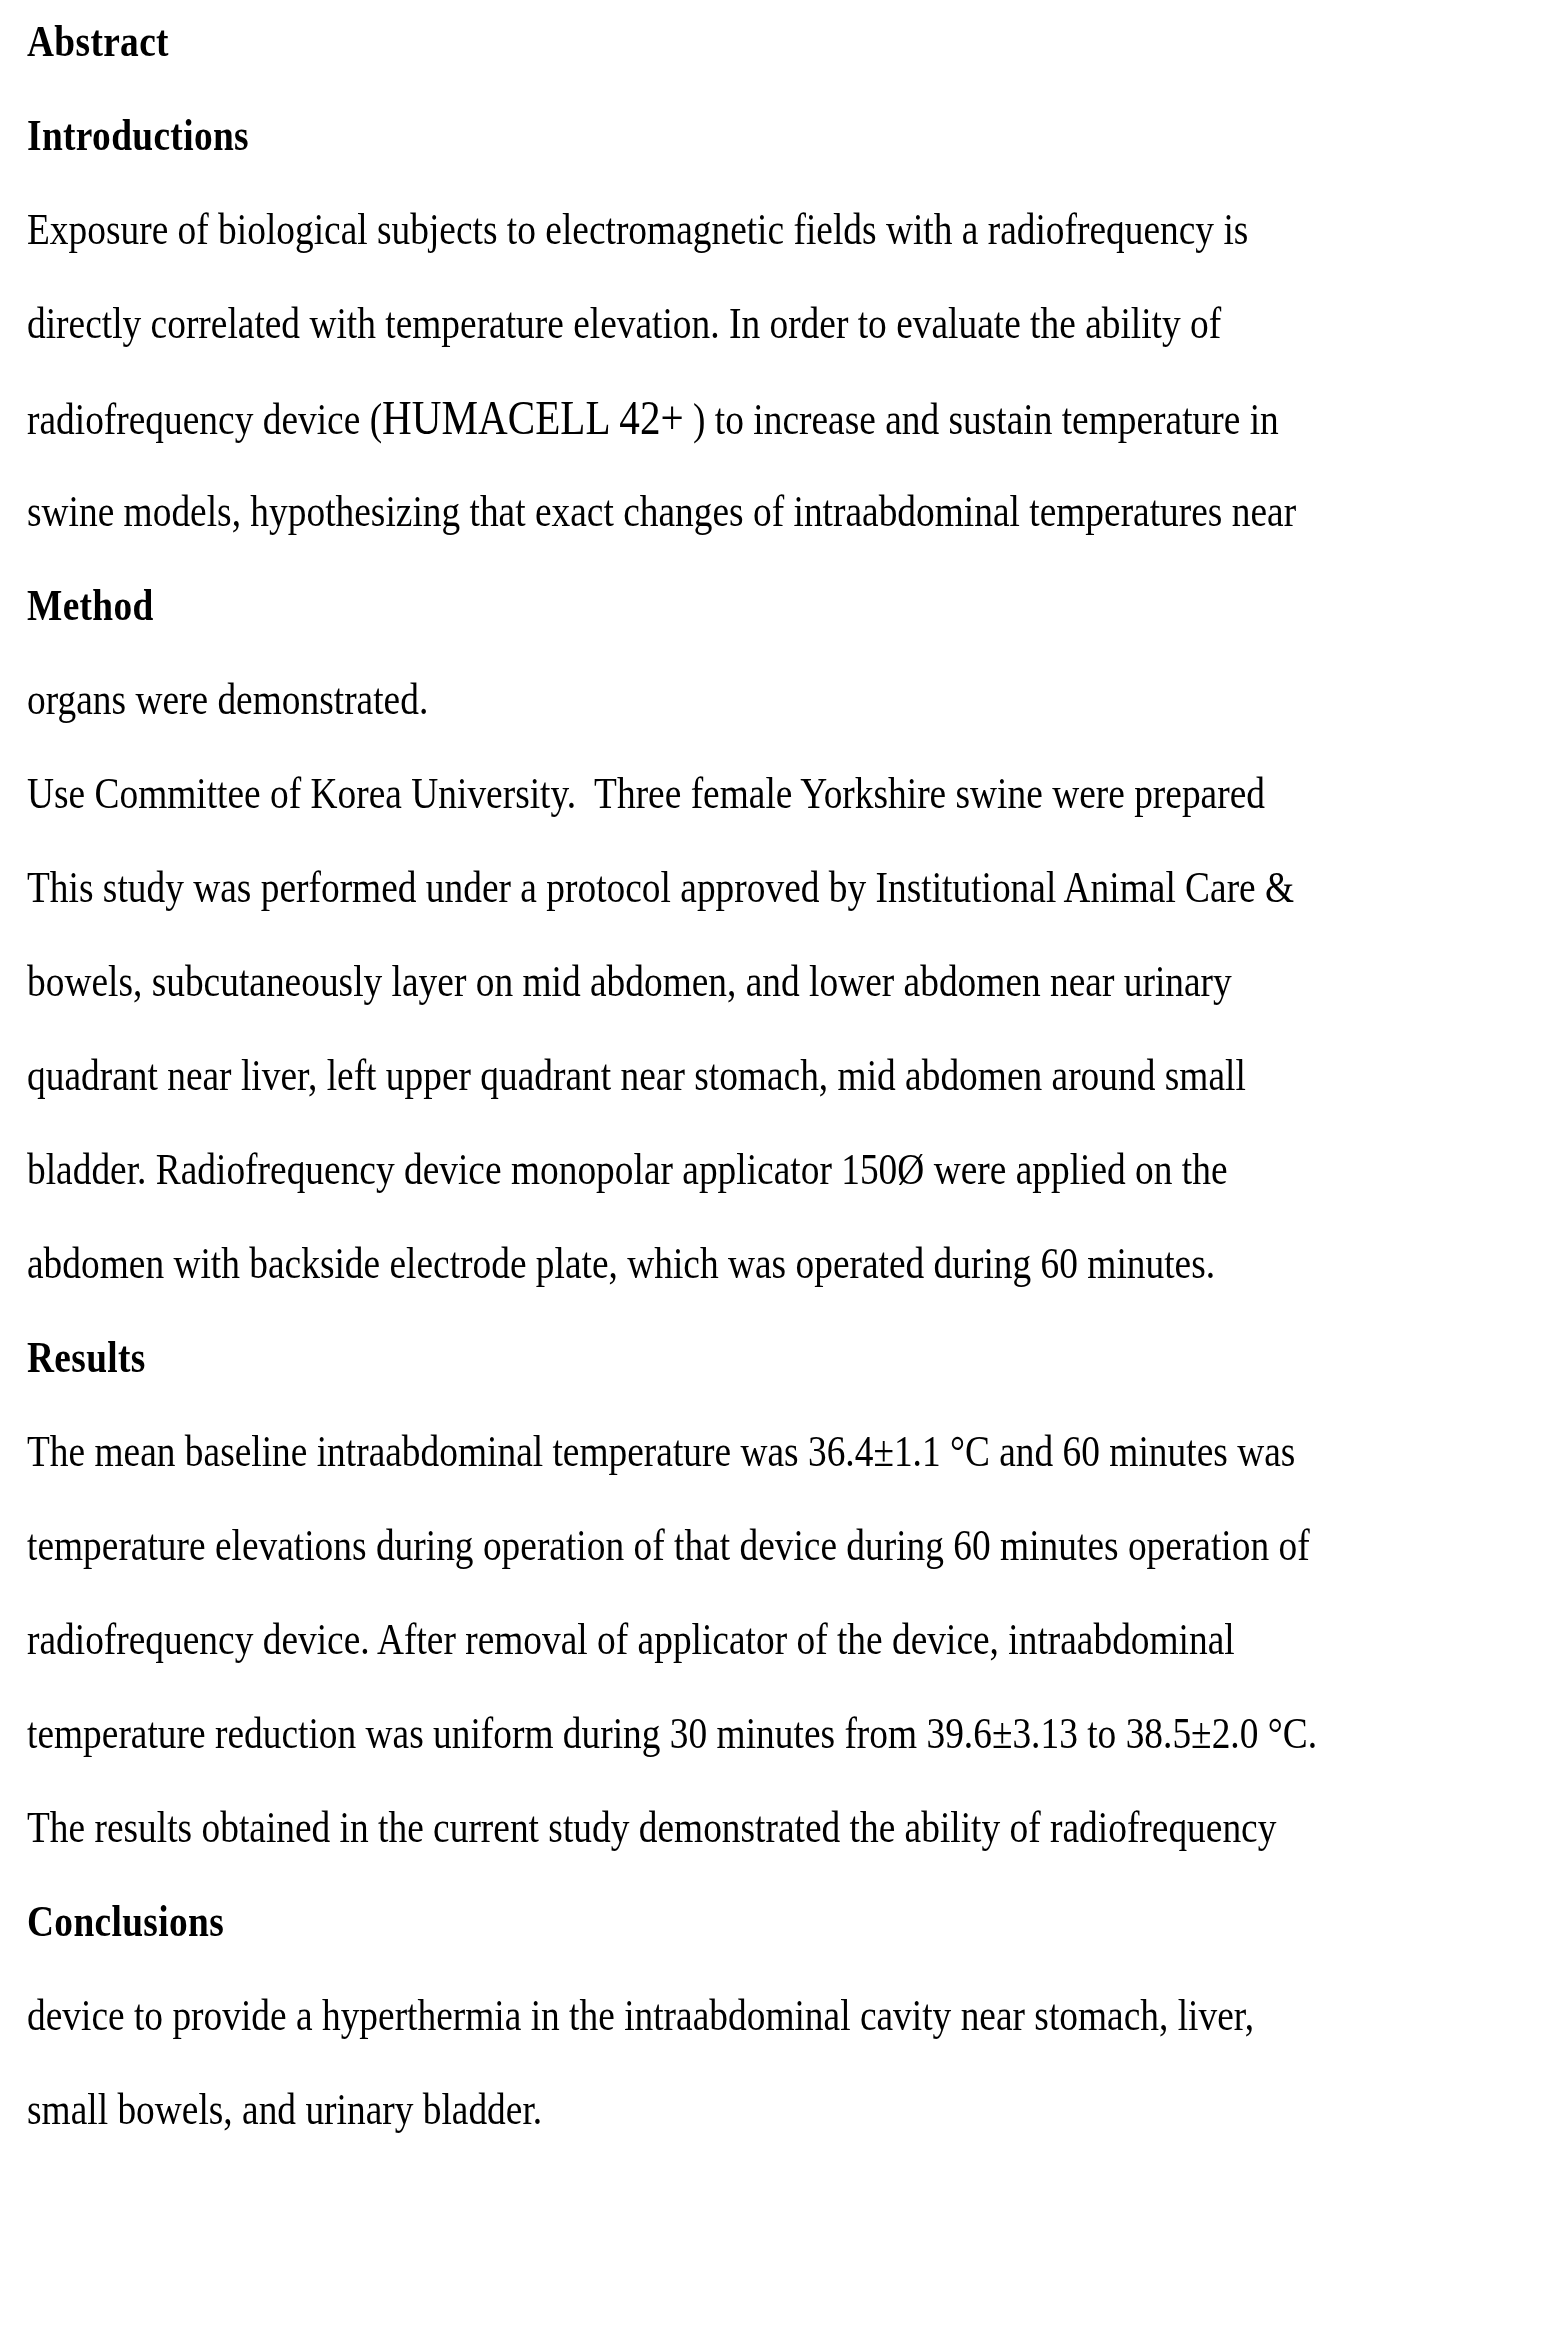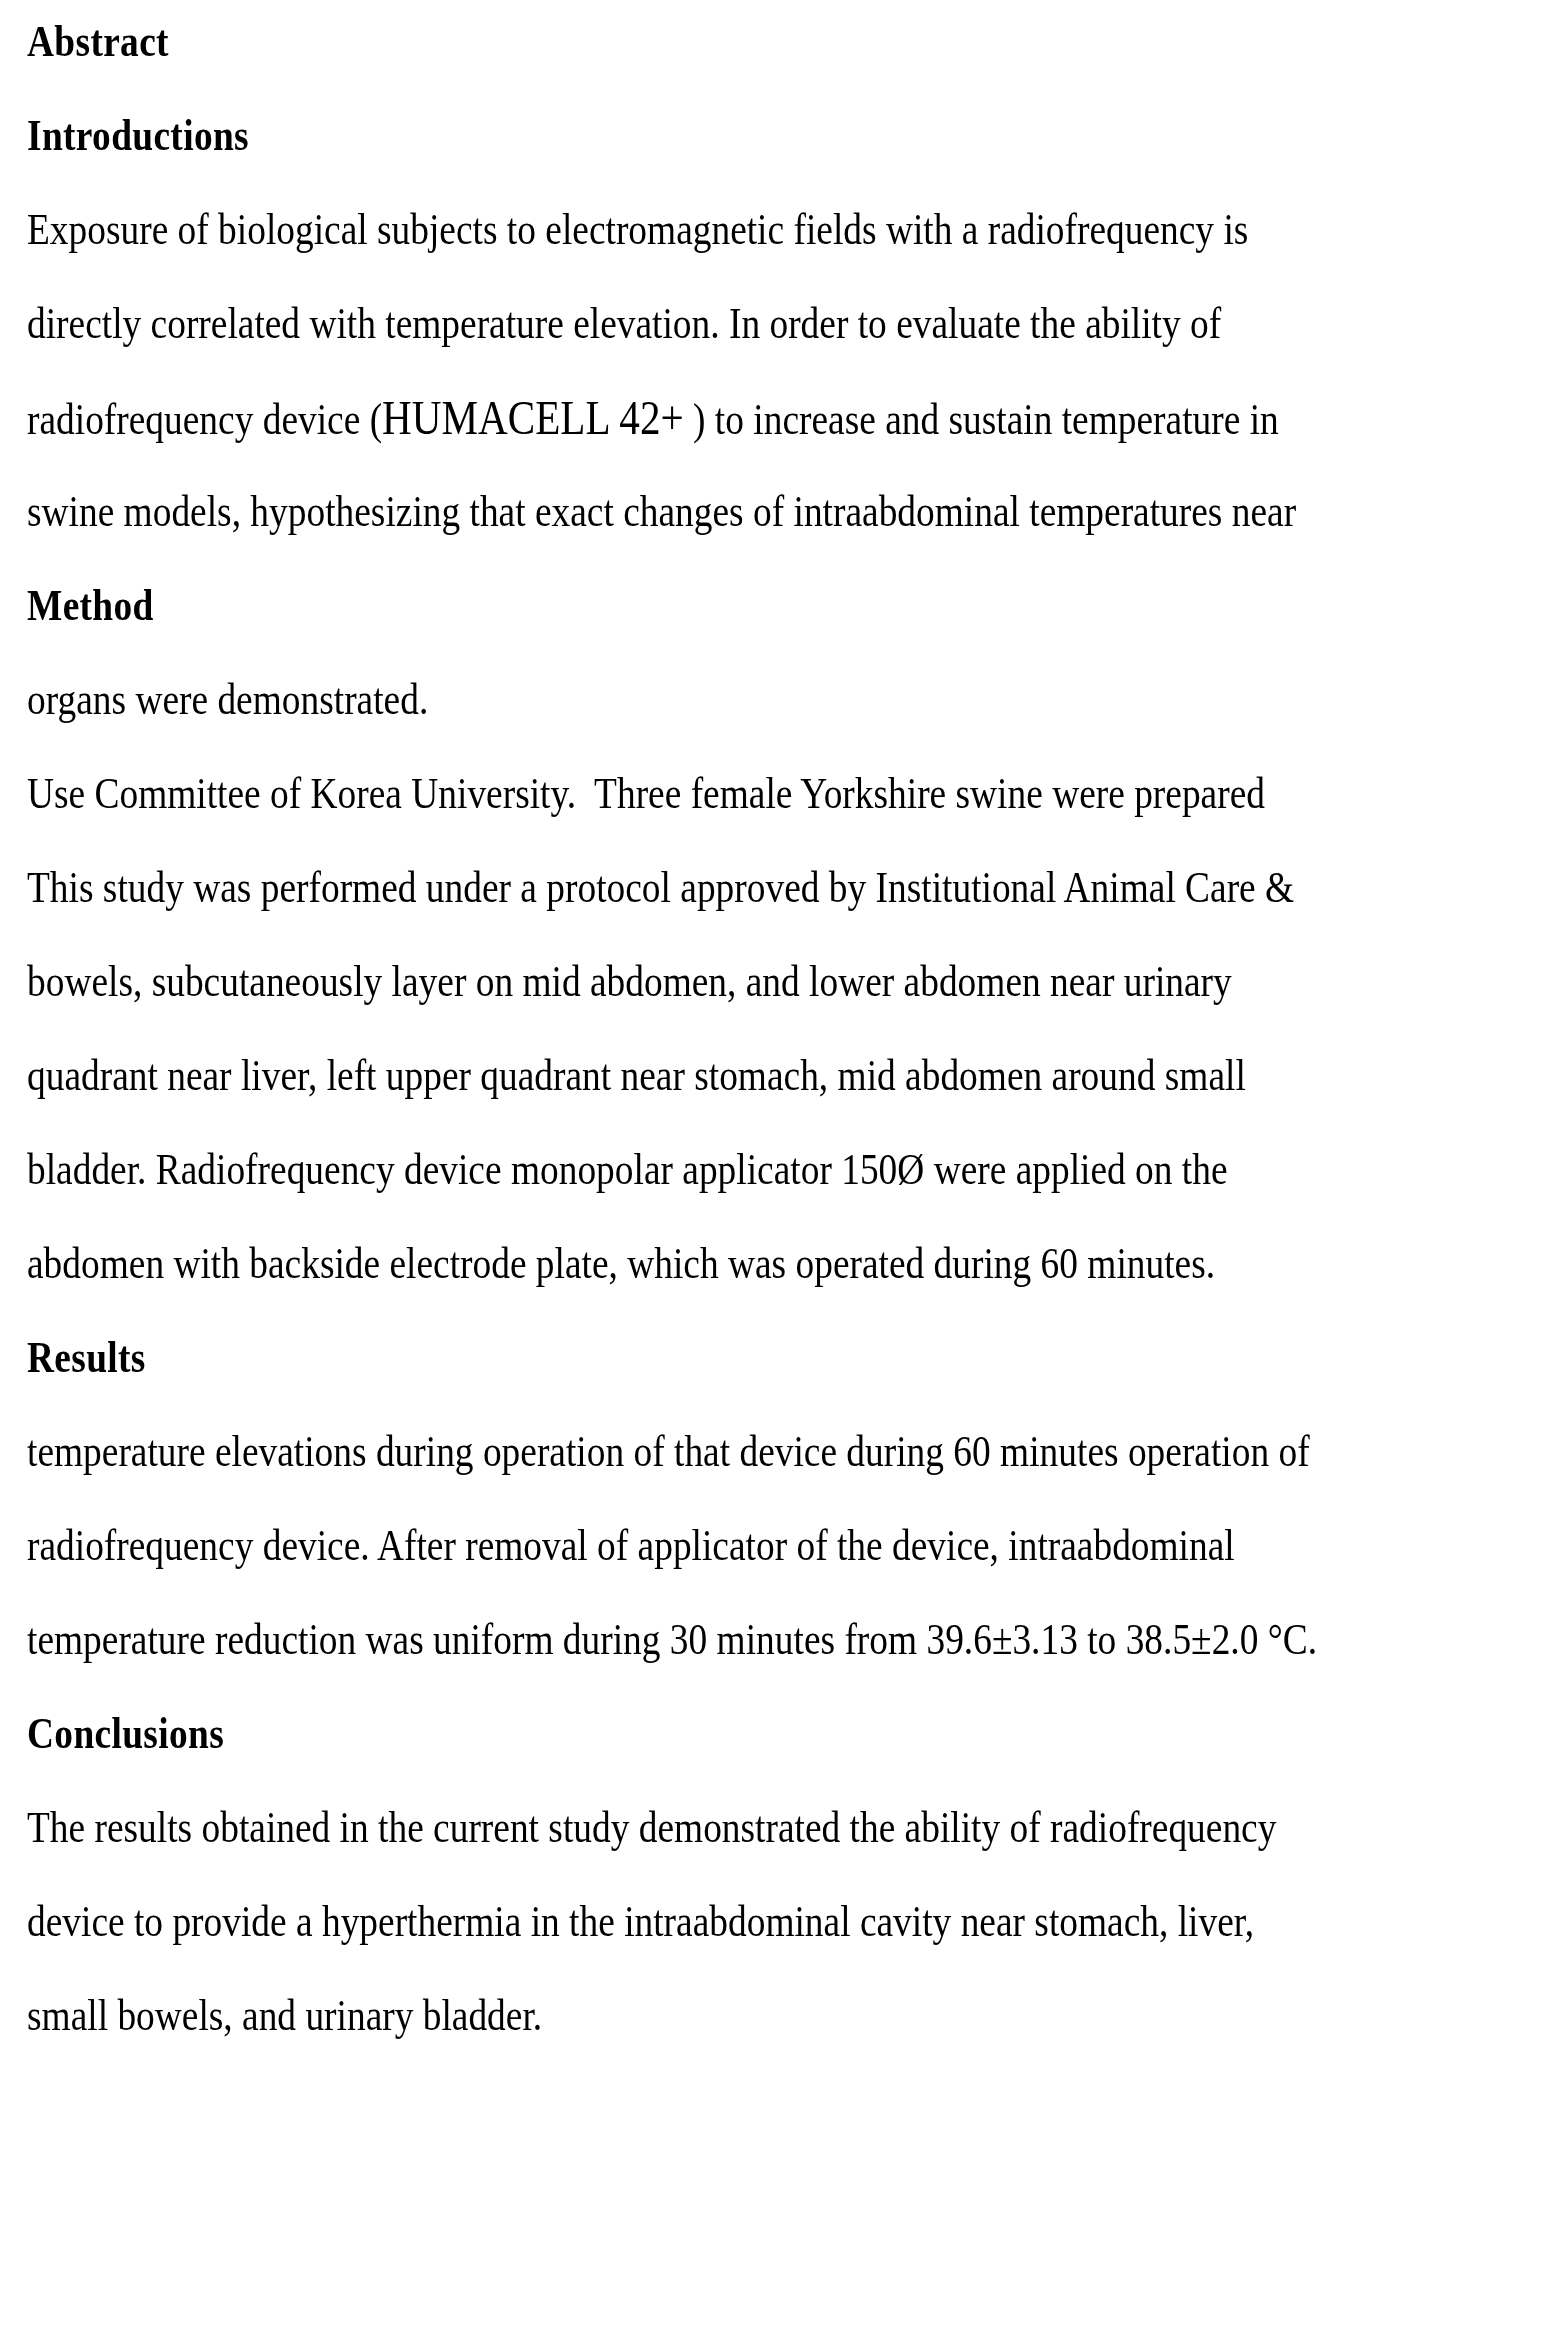--- a/index.html
+++ b/index.html
@@ -55,22 +55,23 @@
       <div class="line"><span class="scale"><span class="">swine models, hypothesizing that exact changes of intraabdominal temperatures near</span></span></div>
       <div class="line heading"><span class="scale">Method</span></div>
       <div class="line"><span class="scale"><span class="">organs were demonstrated.</span></span></div>
       <div class="line"><span class="scale"><span class="">Use Committee of Korea University.  Three female Yorkshire swine were prepared</span></span></div>
       <div class="line"><span class="scale"><span class="">This study was performed under a protocol approved by Institutional Animal Care &amp;</span></span></div>
       <div class="line"><span class="scale"><span class="">bowels, subcutaneously layer on mid abdomen, and lower abdomen near urinary</span></span></div>
       <div class="line"><span class="scale"><span class="">quadrant near liver, left upper quadrant near stomach, mid abdomen around small</span></span></div>
       <div class="line"><span class="scale"><span class="">bladder. Radiofrequency device monopolar applicator 150Ø were applied on the</span></span></div>
       <div class="line"><span class="scale"><span class="">abdomen with backside electrode plate, which was operated during 60 minutes.</span></span></div>
       <div class="line heading"><span class="scale">Results</span></div>
+      <div class="line"><span class="scale"><span class="">The mean baseline intraabdominal temperature was 36.4±1.1 °C and 60 minutes was</span></span></div>
       <div class="line"><span class="scale"><span class="">temperature elevations during operation of that device during 60 minutes operation of</span></span></div>
       <div class="line"><span class="scale"><span class="">radiofrequency device. After removal of applicator of the device, intraabdominal</span></span></div>
       <div class="line"><span class="scale"><span class="">temperature reduction was uniform during 30 minutes from 39.6±3.13 to 38.5±2.0 °C.</span></span></div>
+      <div class="line"><span class="scale"><span class="">The results obtained in the current study demonstrated the ability of radiofrequency</span></span></div>
       <div class="line heading"><span class="scale">Conclusions</span></div>
-      <div class="line"><span class="scale"><span class="">The results obtained in the current study demonstrated the ability of radiofrequency</span></span></div>
       <div class="line"><span class="scale"><span class="">device to provide a hyperthermia in the intraabdominal cavity near stomach, liver,</span></span></div>
       <div class="line"><span class="scale"><span class="">small bowels, and urinary bladder.</span></span></div>
     </div>
 </div>
 
 
 </body></html>

